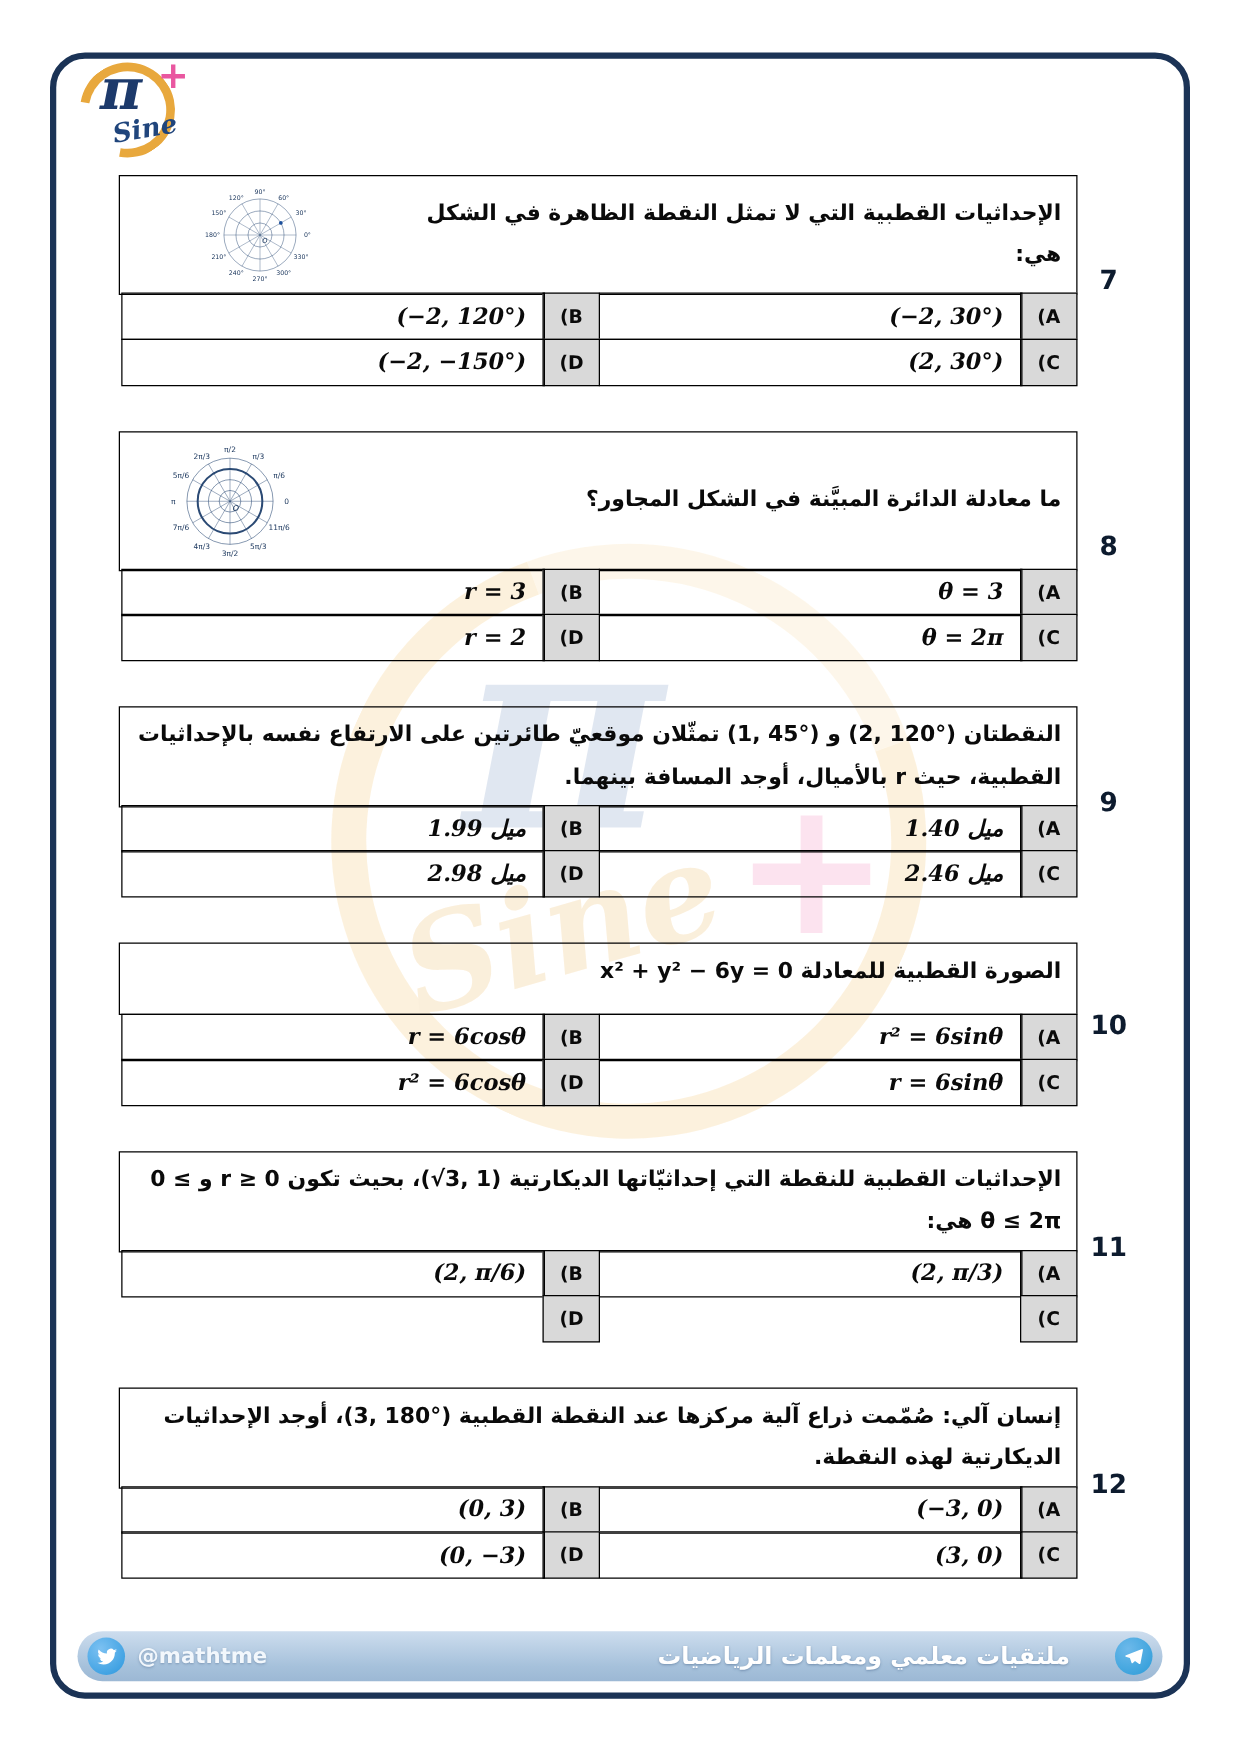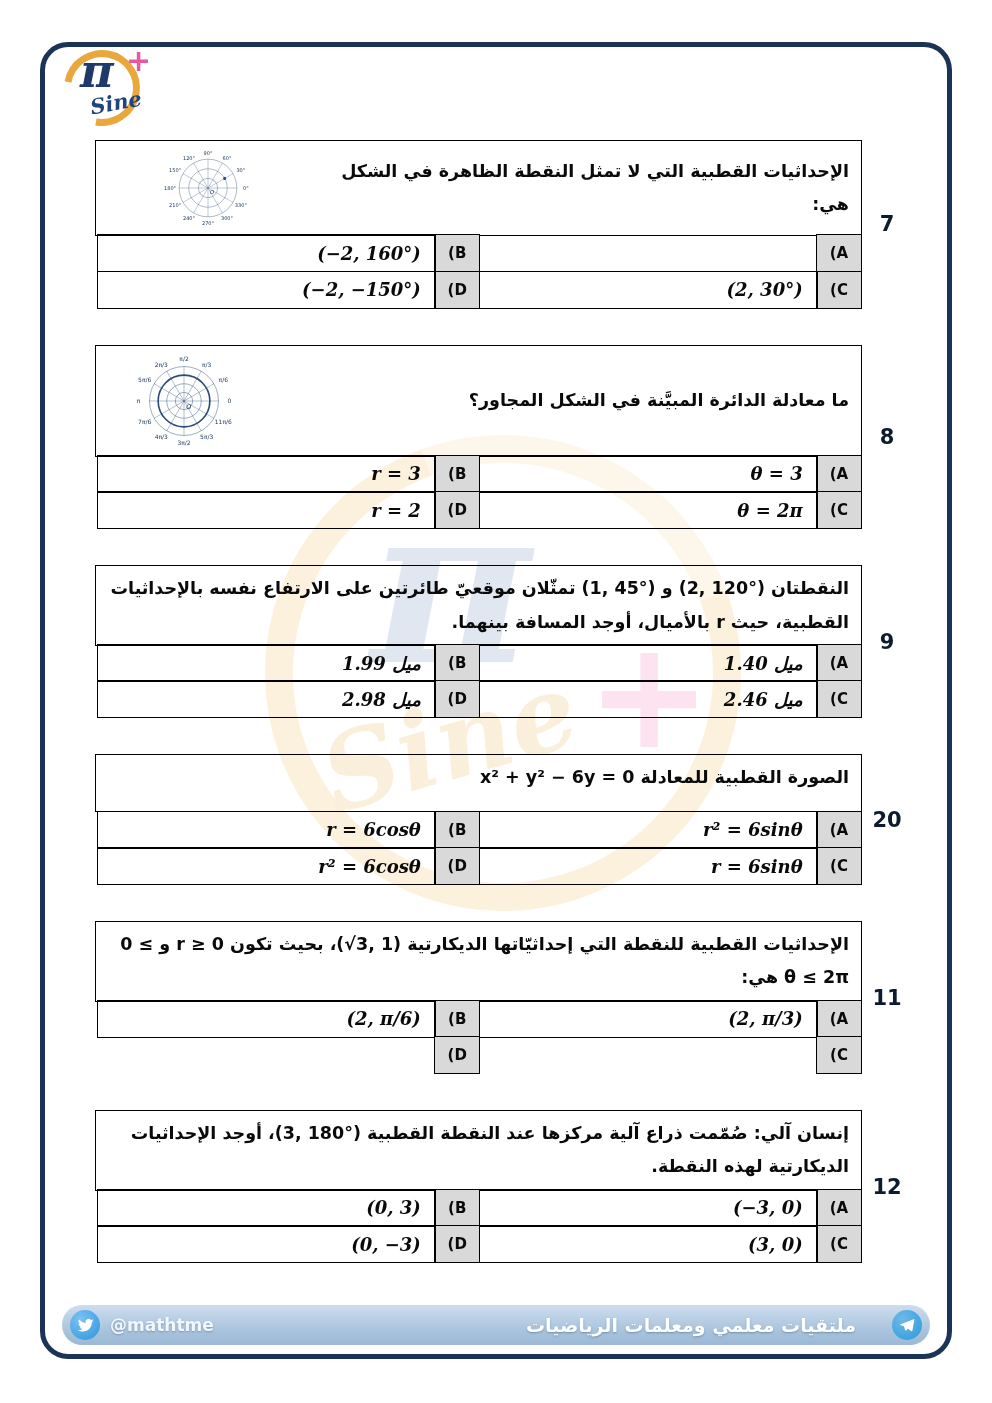--- a/index.html
+++ b/index.html
@@ -120,24 +120,25 @@
               <text x="-0.0" y="48.4" text-anchor="middle" font-size="6.6" fill="#17335a">270°</text>
               <text x="25.0" y="42.2" text-anchor="middle" font-size="6.6" fill="#17335a">300°</text>
               <text x="43.3" y="25.4" text-anchor="middle" font-size="6.6" fill="#17335a">330°</text>
               <text x="2.5" y="8.5" font-size="7" font-style="italic" fill="#17335a">O</text>
               <circle cx="21.94" cy="-12.67" r="2" fill="#1b4f9c"></circle>
             </svg></div>
       </div>
       <div class="opt-row">
         <div class="opt">
           <div class="opt-label">(A</div>
-        </div>
-        <div class="opt">
-          <div class="opt-label">(B</div>
-          <div class="opt-value">(−2, 160°)</div>
+          <div class="opt-value">(−2, 30°)</div>
+        </div>
+        <div class="opt">
+          <div class="opt-label">(B</div>
+          <div class="opt-value">(−2, 120°)</div>
         </div>
       </div>
       <div class="opt-row">
         <div class="opt">
           <div class="opt-label">(C</div>
           <div class="opt-value">(2, 30°)</div>
         </div>
         <div class="opt">
           <div class="opt-label">(D</div>
           <div class="opt-value">(−2, −150°)</div>
@@ -229,21 +230,21 @@
         </div>
         <div class="opt">
           <div class="opt-label">(D</div>
           <div class="opt-value">2.98 ميل</div>
         </div>
       </div>
     </div>
   </section>
 
   <section class="question">
-    <div class="q-num">20</div>
+    <div class="q-num">10</div>
     <div class="q-body">
       <div class="q-card center">
         <div class="q-text">الصورة القطبية للمعادلة ⁦x² + y² − 6y = 0⁩</div>
       </div>
       <div class="opt-row">
         <div class="opt">
           <div class="opt-label">(A</div>
           <div class="opt-value">r² = 6sinθ</div>
         </div>
         <div class="opt">

